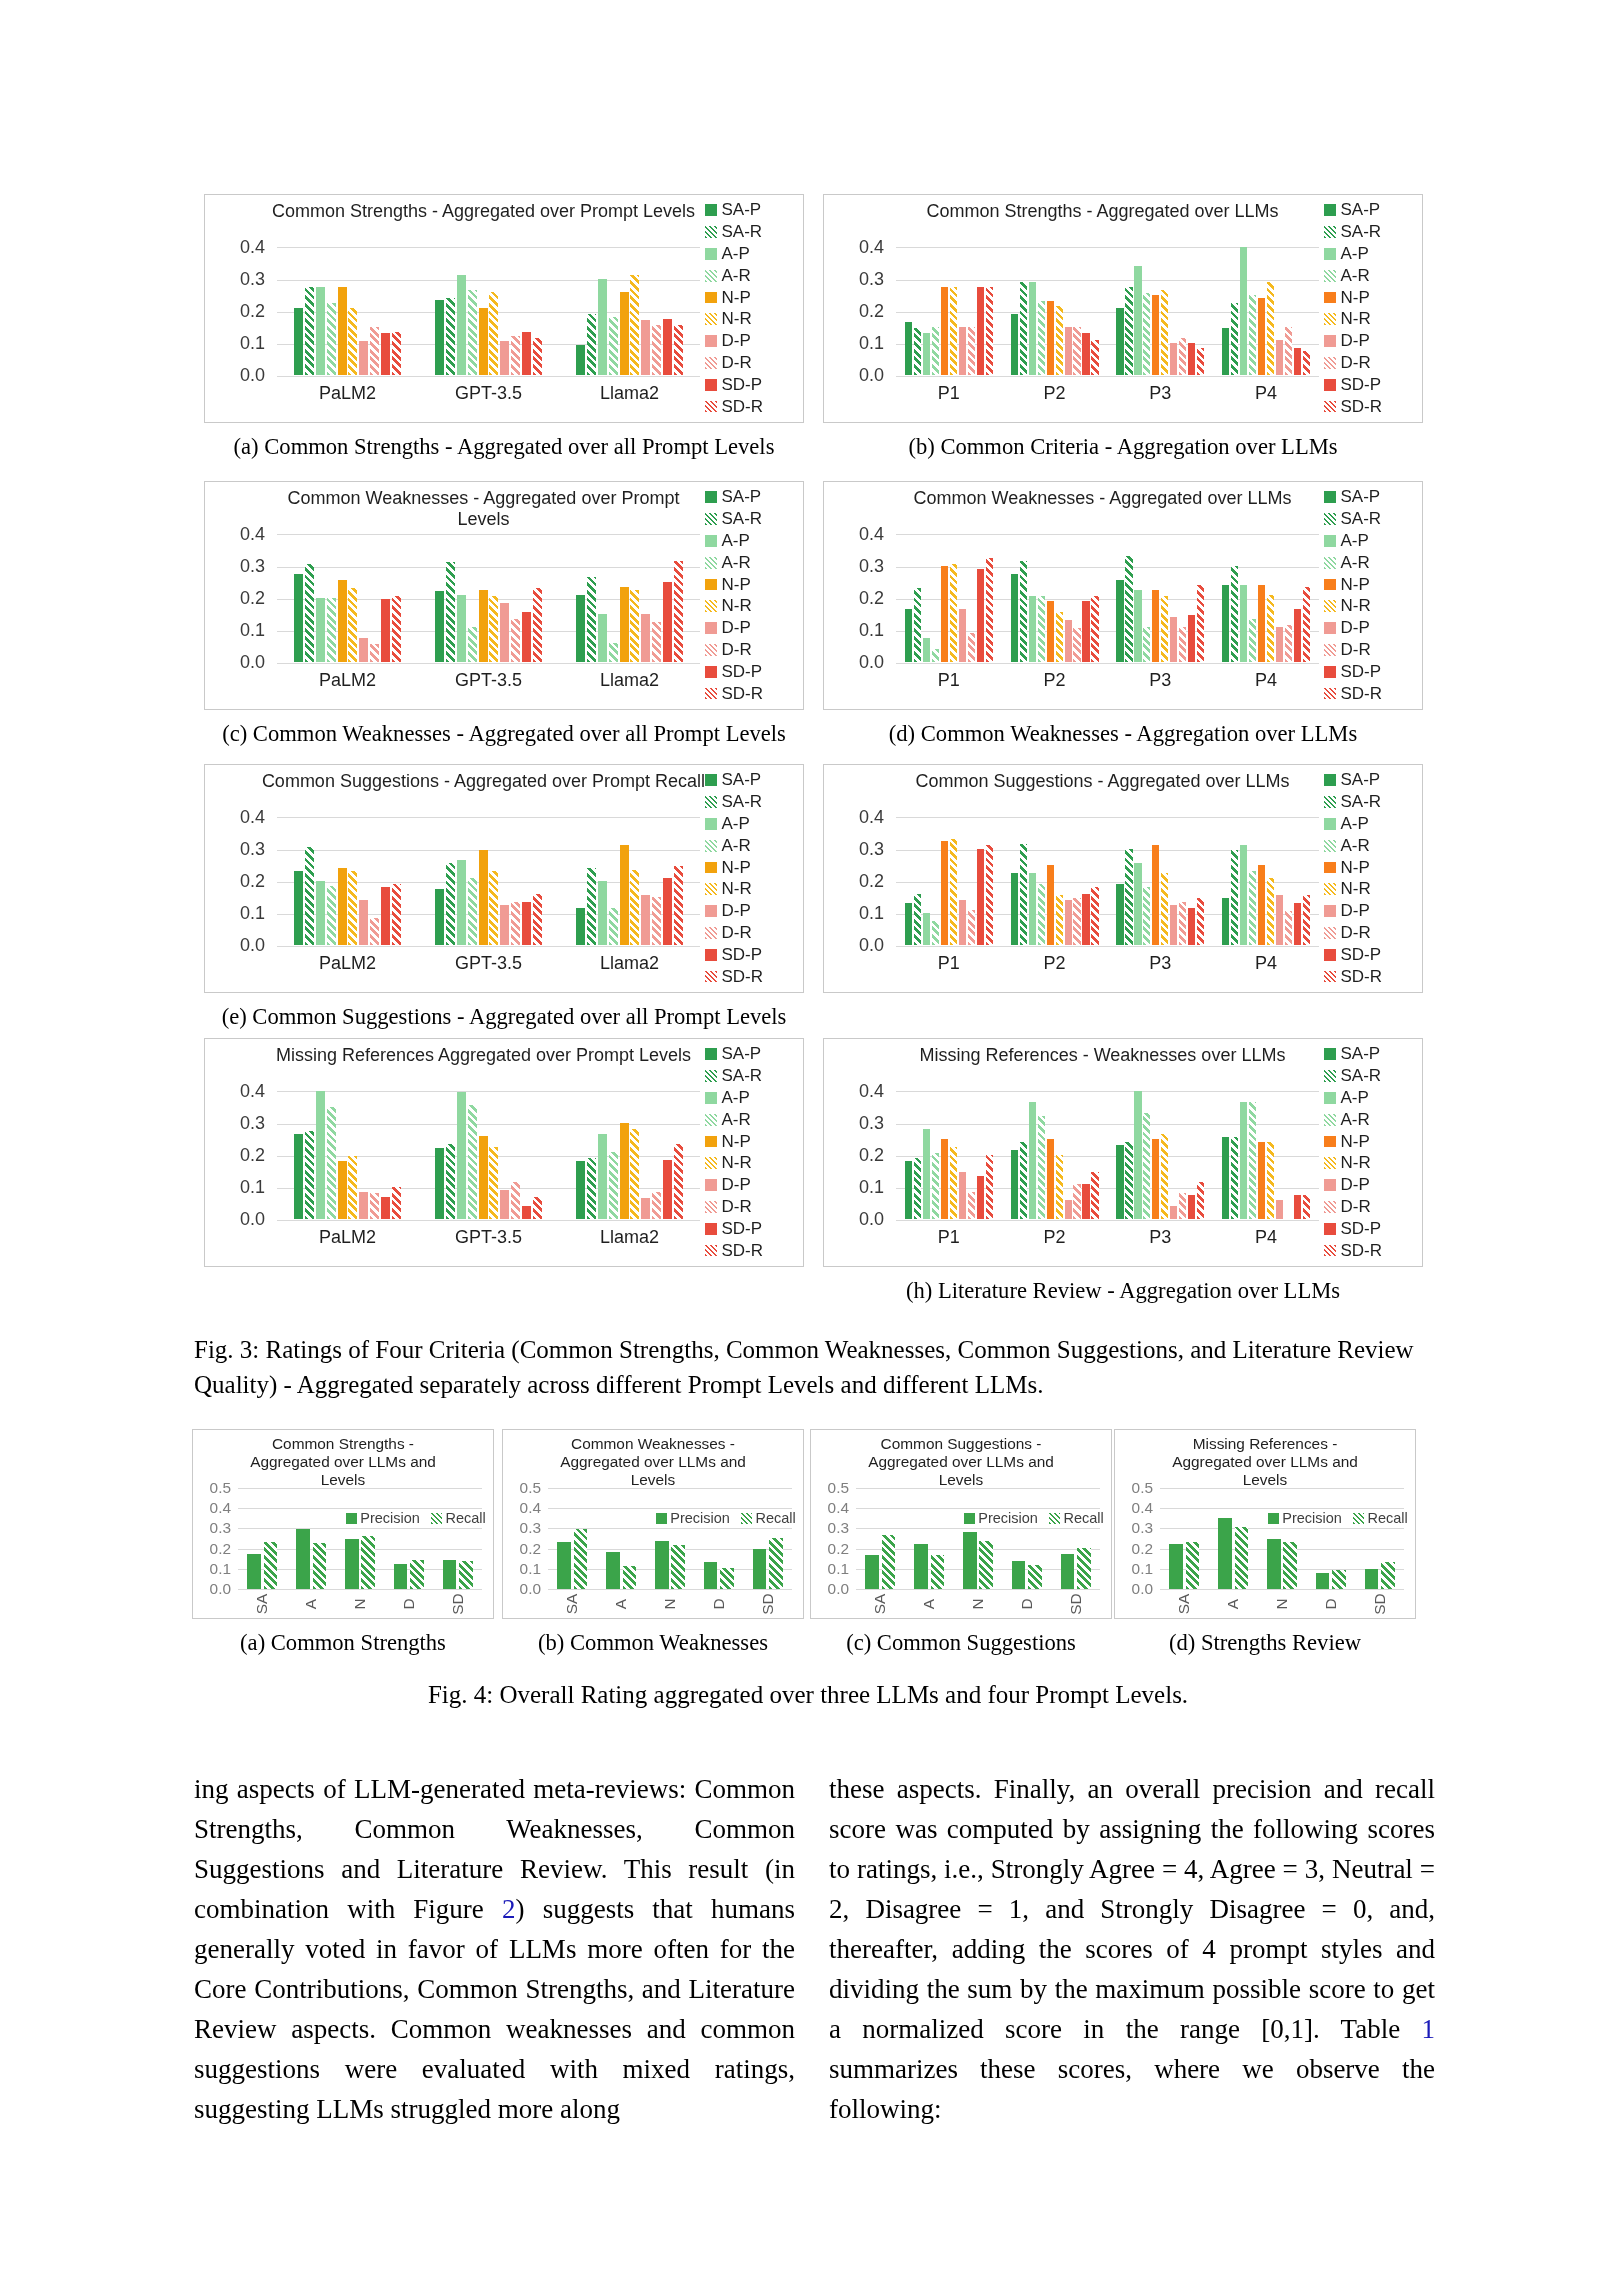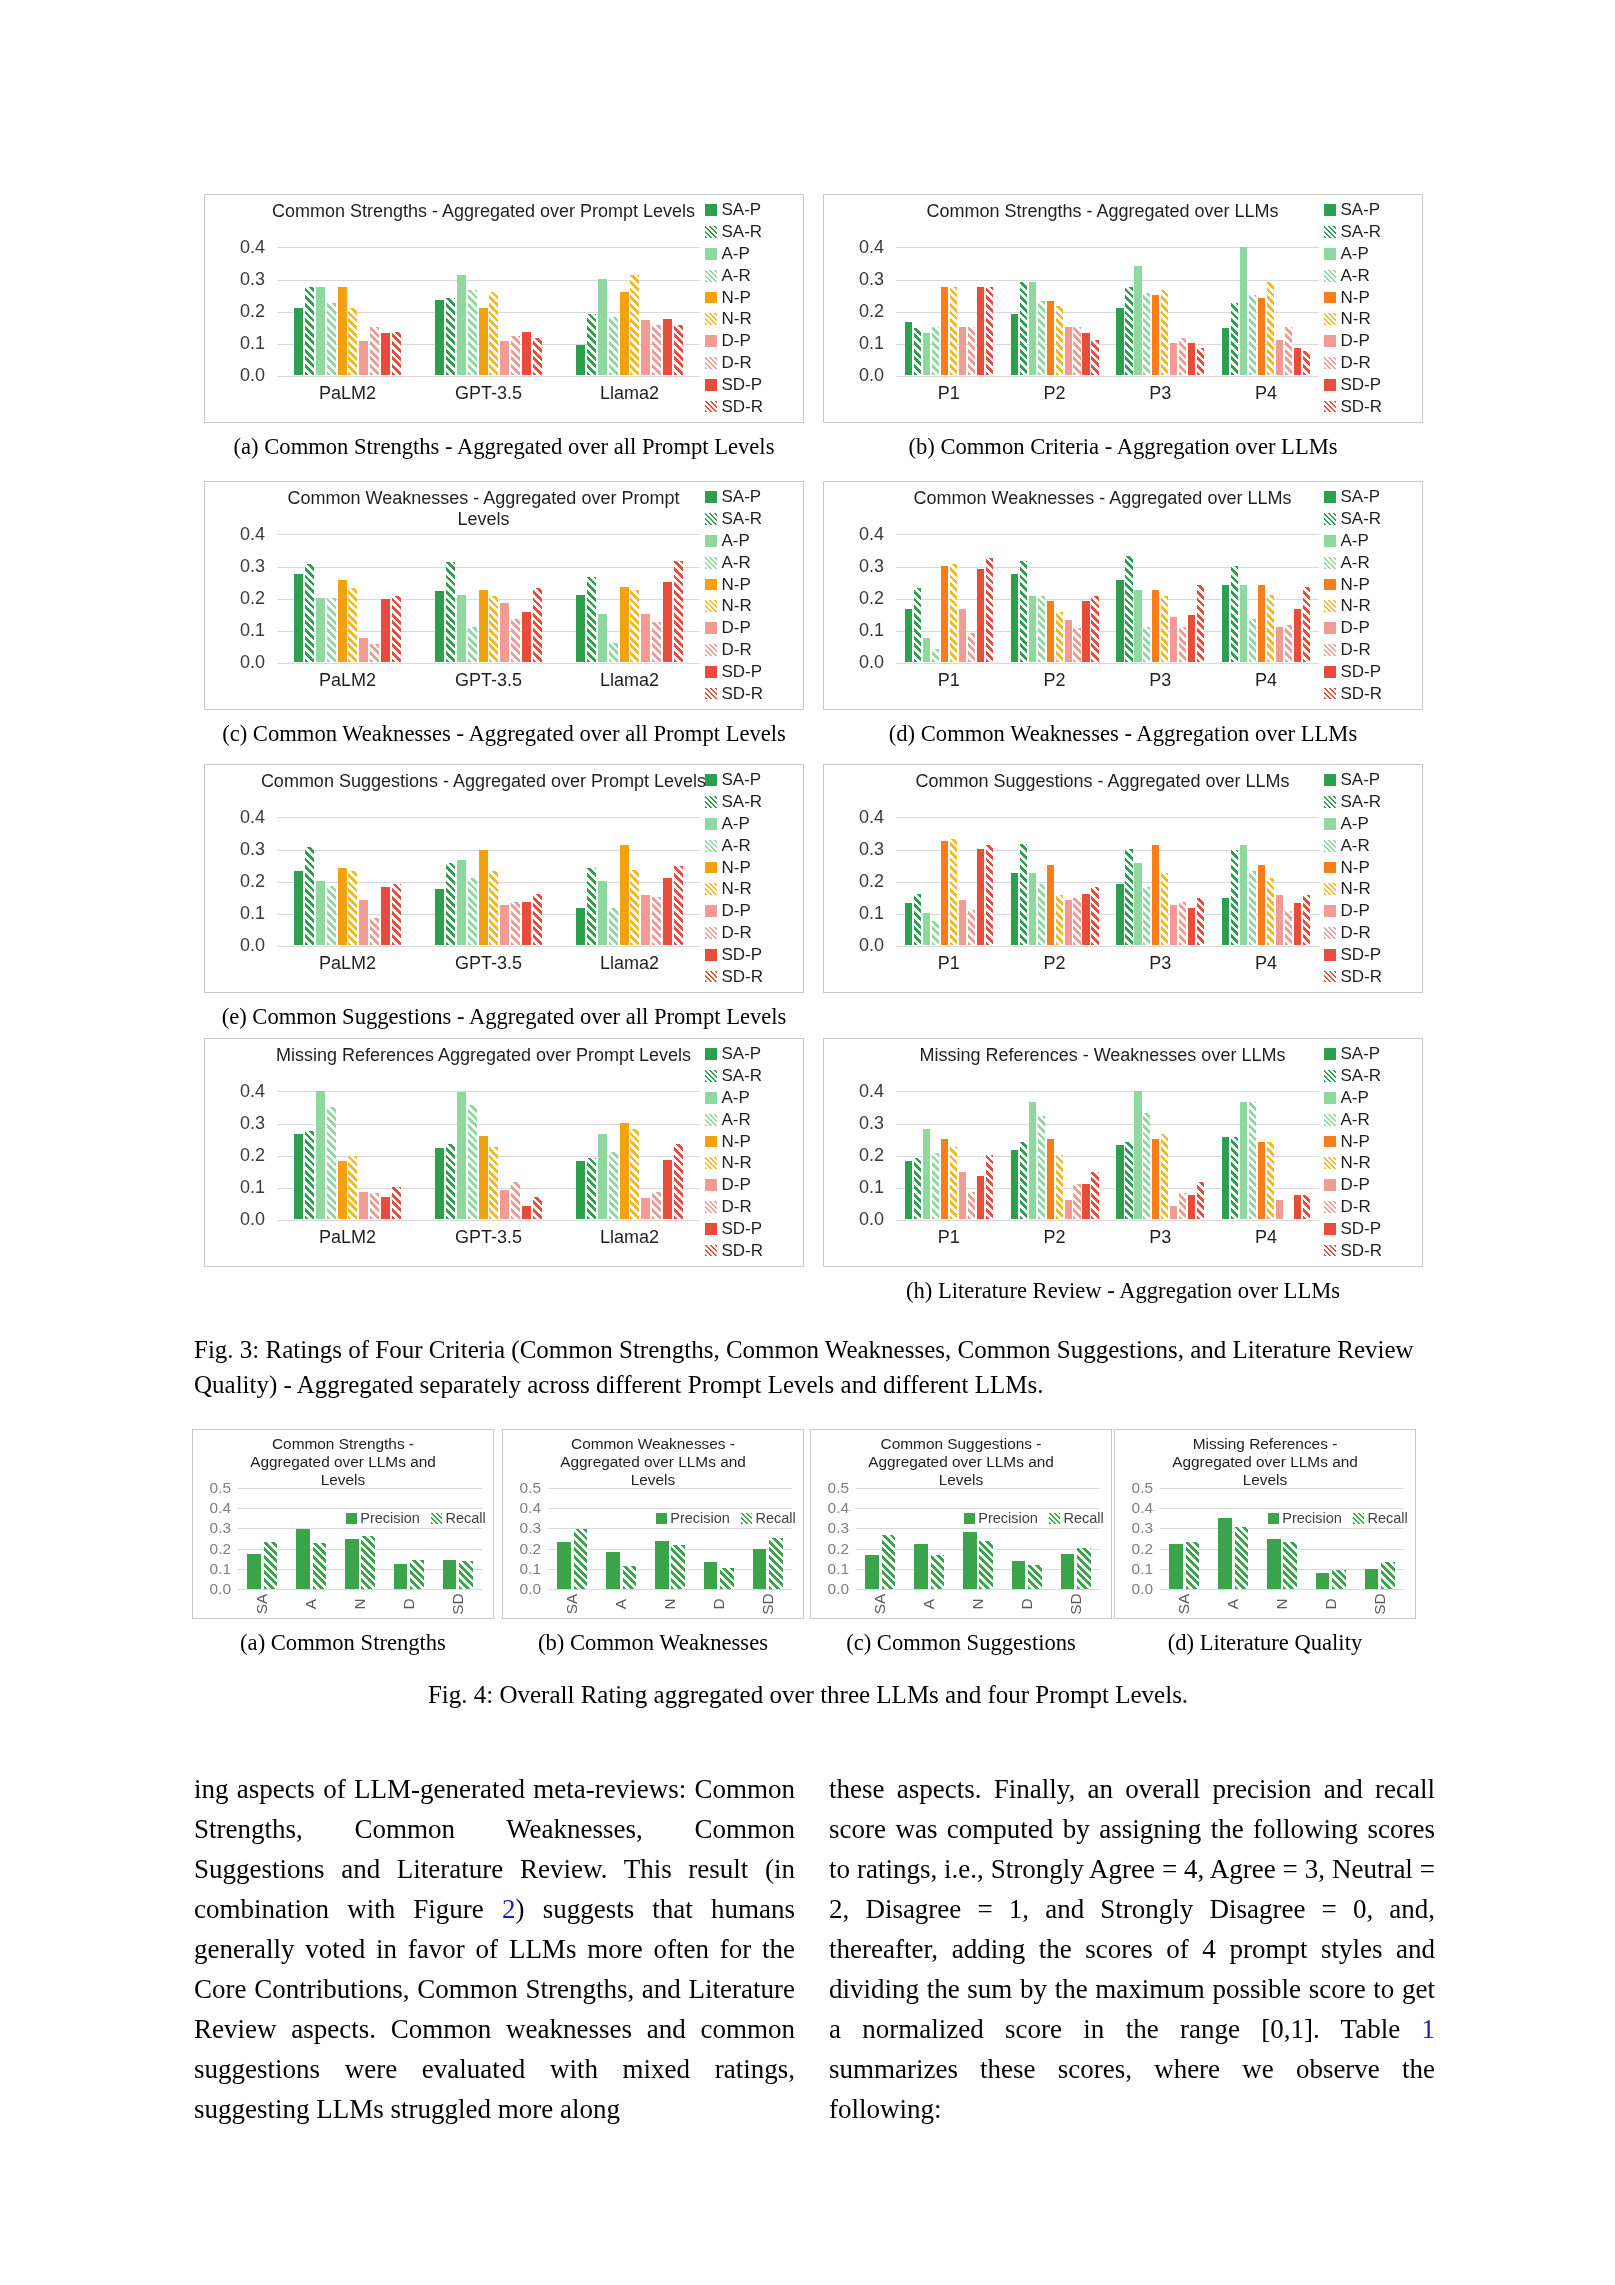--- a/index.html
+++ b/index.html
@@ -488,21 +488,21 @@
             <div class="swatch" style="background: repeating-linear-gradient(45deg, rgb(232, 76, 61) 0px, rgb(232, 76, 61) 1.8px, rgb(255, 255, 255) 1.8px, rgb(255, 255, 255) 3.6px);"></div>
             <div class="legend-label">SD-R</div>
           </div>
         </div>
       </div>
     <div class="fig-caption">(d) Common Weaknesses - Aggregation over LLMs</div>
   </div>
   <div class="fig3-cell" style="left:204px;top:764px;">
     <div class="panel3">
         <div class="c-title" style="left: 50px; top: 6.3px; width: 457px;">
-          <div>Common Suggestions - Aggregated over Prompt Levels</div>
+          <div>Common Suggestions - Aggregated over Prompt Recall</div>
         </div>
         <div class="gridline" style="left: 72px; top: 52px; width: 423px;"></div>
         <div class="ytick" style="left: 0px; top: 42px; width: 60px;">0.4</div>
         <div class="gridline" style="left: 72px; top: 85px; width: 423px;"></div>
         <div class="ytick" style="left: 0px; top: 74px; width: 60px;">0.3</div>
         <div class="gridline" style="left: 72px; top: 117px; width: 423px;"></div>
         <div class="ytick" style="left: 0px; top: 106px; width: 60px;">0.2</div>
         <div class="gridline" style="left: 72px; top: 149px; width: 423px;"></div>
         <div class="ytick" style="left: 0px; top: 138px; width: 60px;">0.1</div>
         <div class="gridline" style="left: 72px; top: 181px; width: 423px;"></div>
@@ -1206,21 +1206,21 @@
             <span class="rot">N</span>
           </div>
           <div class="xcell4">
             <span class="rot">D</span>
           </div>
           <div class="xcell4">
             <span class="rot">SD</span>
           </div>
         </div>
       </div>
-    <div class="fig-caption">(d) Literature Quality</div>
+    <div class="fig-caption">(d) Strengths Review</div>
   </div>
 
   <div class="fig4-main-caption">Fig. 4: Overall Rating aggregated over three LLMs and four Prompt Levels.</div>
 
   <div class="body-col col-left"><span>ing aspects of LLM-generated meta-reviews: Common Strengths, Common Weaknesses, Common Suggestions and Literature Review. This result (in combination with Figure </span><span class="ref-link">2</span><span>) suggests that humans generally voted in favor of LLMs more often for the Core Contributions, Common Strengths, and Literature Review aspects. Common weaknesses and common suggestions were evaluated with mixed ratings, suggesting LLMs struggled more along</span></div>
   <div class="body-col col-right"><span>these aspects. Finally, an overall precision and recall score was computed by assigning the following scores to ratings, i.e., Strongly Agree = 4, Agree = 3, Neutral = 2, Disagree = 1, and Strongly Disagree = 0, and, thereafter, adding the scores of 4 prompt styles and dividing the sum by the maximum possible score to get a normalized score in the range [0,1]. Table </span><span class="ref-link">1</span><span> summarizes these scores, where we observe the following:</span></div>
 
 </div>
 
 

